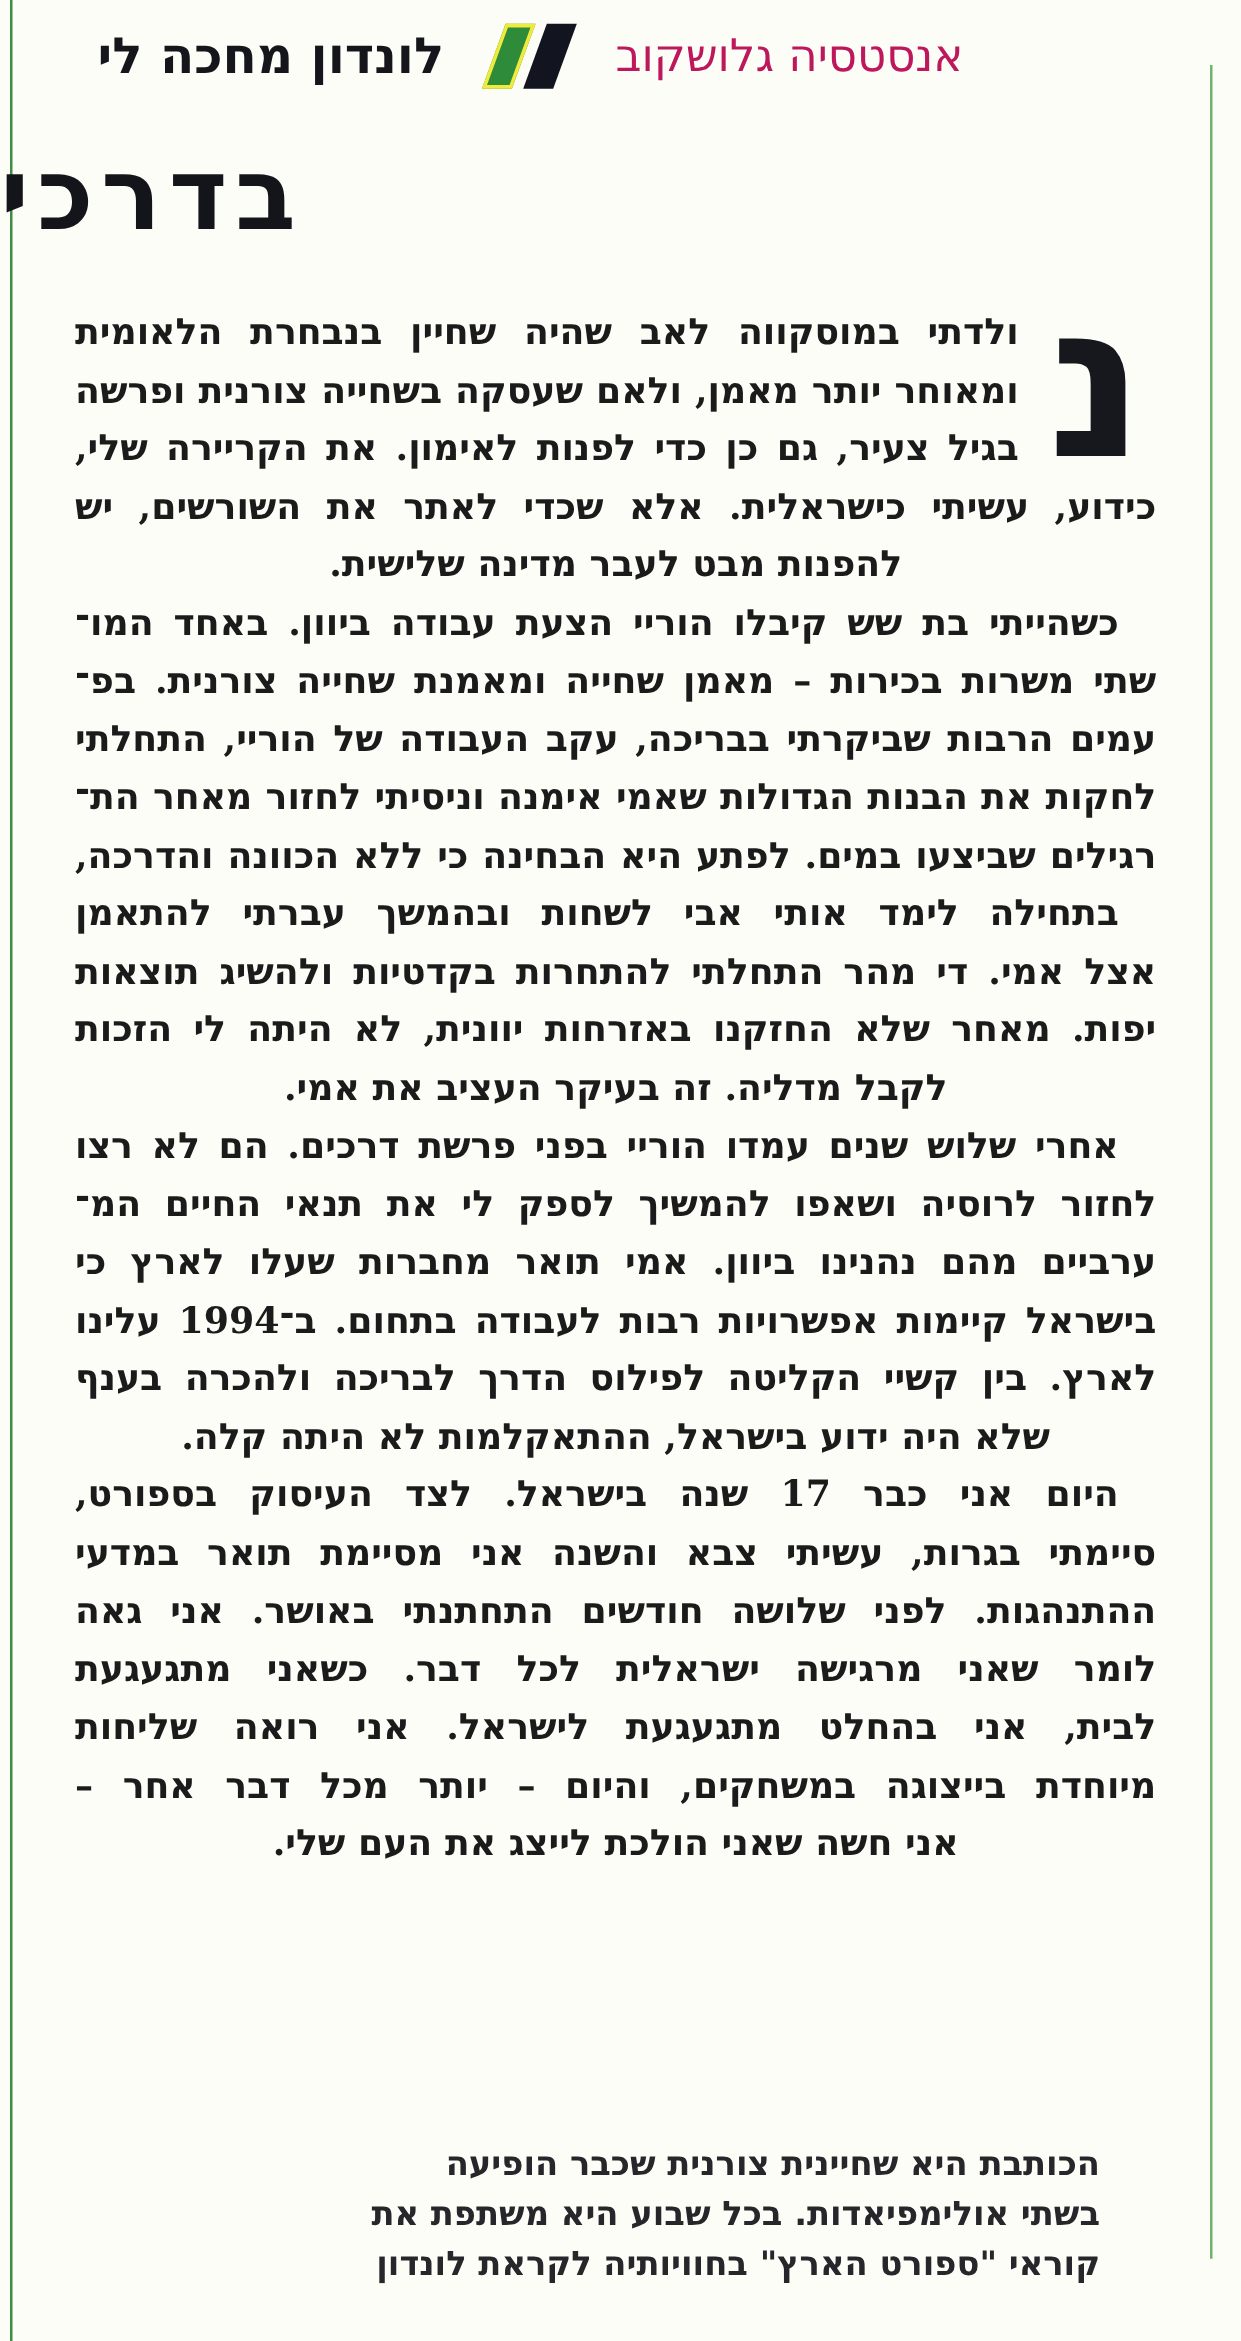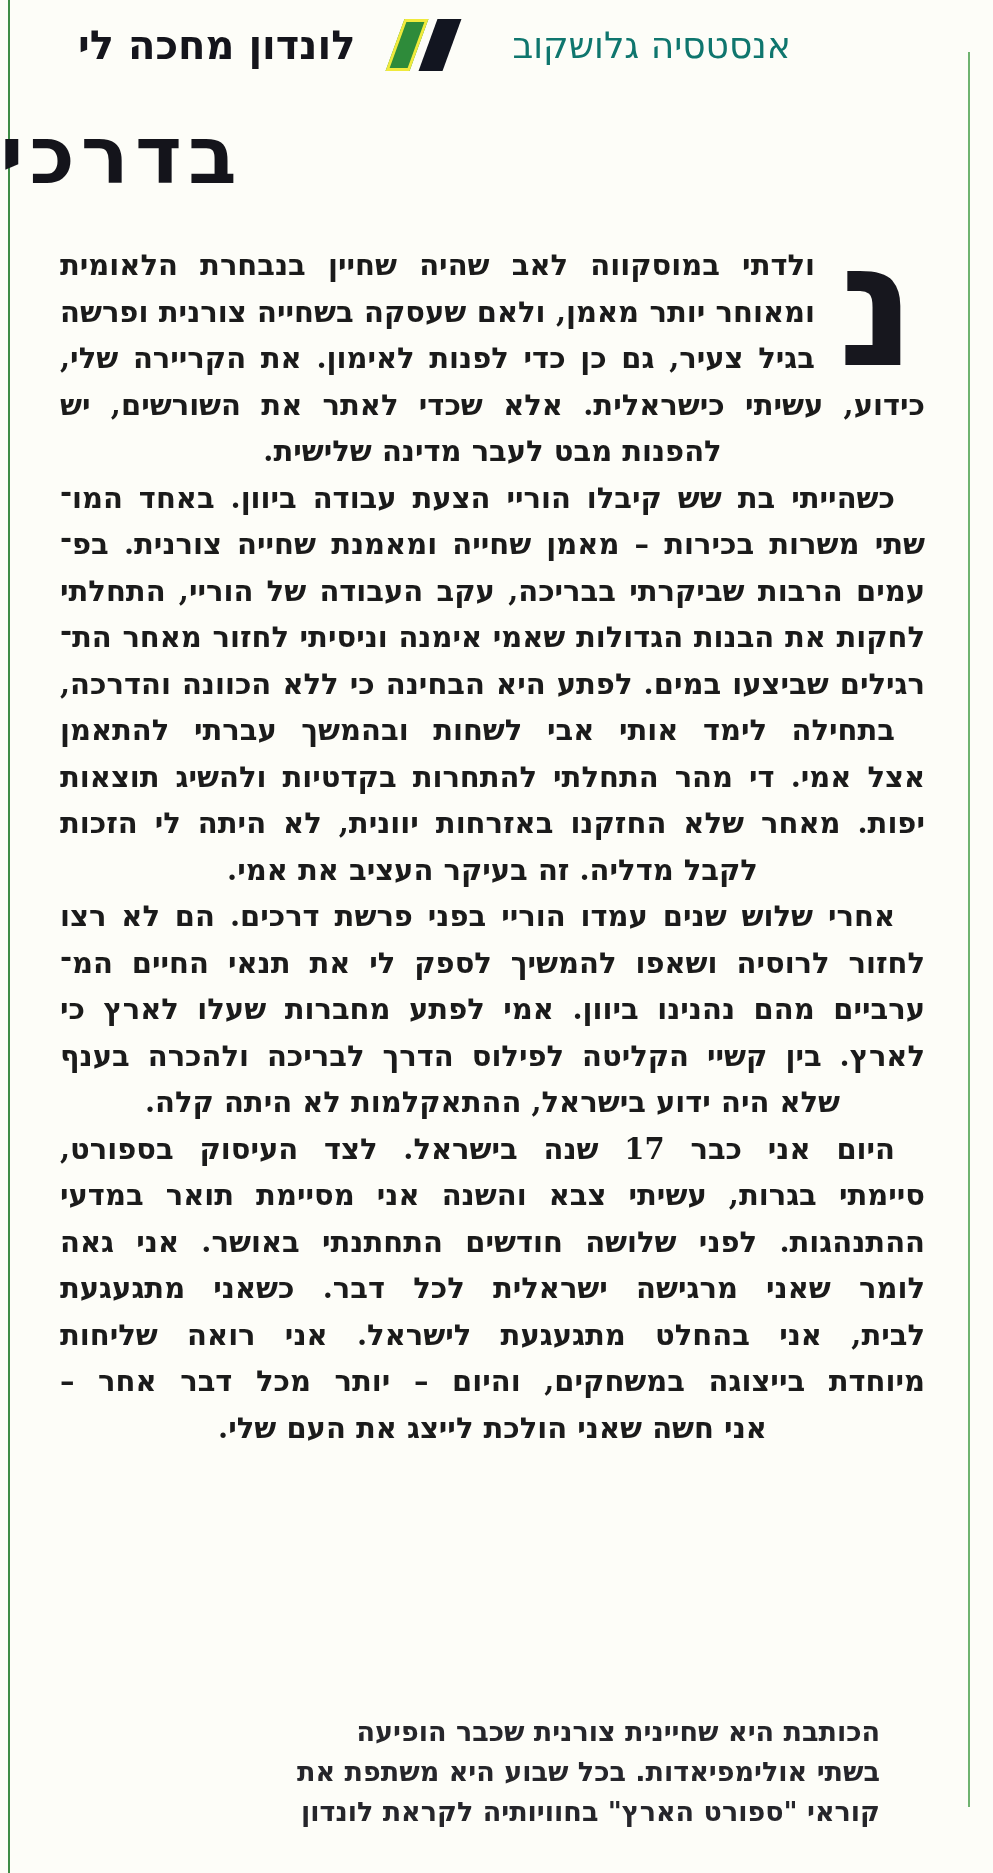--- a/index.html
+++ b/index.html
@@ -12,21 +12,21 @@
   .rule{position:absolute;width:2px;}
   .rule-left{left:8px;top:0;height:1873px;}
   .rule-right{left:968px;top:52px;height:1755px;}
 
   .masthead{
     position:absolute;top:16px;left:78px;right:auto;
     display:flex;flex-direction:row;align-items:center;gap:26px;
     direction:ltr;font-family:"DejaVu Sans",sans-serif;white-space:nowrap;
   }
   .column-title{font-size:40px;font-weight:bold;letter-spacing:0px;color:#15151c;}
-  .author-name{font-size:36px;font-weight:normal;color:#0f766e;margin-left:20px;}
+  .author-name{font-size:36px;font-weight:normal;color:#be185d;}
   .logo{display:flex;flex-direction:row;gap:9px;margin:0 14px;height:58px;align-items:center;}
   .logo .bar{width:24px;height:52px;transform:skewX(-20deg);}
   .logo .bar-green{border:3px solid #f0ea3c;box-sizing:border-box;}
   .headline{
     margin:0;position:absolute;top:108px;left:0;width:100%;
     text-align:left;font-size:80px;font-weight:bold;color:#14141b;
     letter-spacing:6px;font-family:"DejaVu Serif","DejaVu Sans",serif;
   }
 
   .article{
@@ -90,21 +90,22 @@
     </div>
     <div class="paragraph">
       <div class="line indent">בתחילה לימד אותי אבי לשחות ובהמשך עברתי להתאמן</div>
       <div class="line">אצל אמי. די מהר התחלתי להתחרות בקדטיות ולהשיג תוצאות</div>
       <div class="line">יפות. מאחר שלא החזקנו באזרחות יוונית, לא היתה לי הזכות</div>
       <div class="line last">לקבל מדליה. זה בעיקר העציב את אמי.</div>
     </div>
     <div class="paragraph">
       <div class="line indent">אחרי שלוש שנים עמדו הוריי בפני פרשת דרכים. הם לא רצו</div>
       <div class="line">לחזור לרוסיה ושאפו להמשיך לספק לי את תנאי החיים המ־</div>
-      <div class="line">ערביים מהם נהנינו ביוון. אמי לפתע מחברות שעלו לארץ כי</div>
+      <div class="line">ערביים מהם נהנינו ביוון. אמי תואר מחברות שעלו לארץ כי</div>
+      <div class="line">בישראל קיימות אפשרויות רבות לעבודה בתחום. ב־1994 עלינו</div>
       <div class="line">לארץ. בין קשיי הקליטה לפילוס הדרך לבריכה ולהכרה בענף</div>
       <div class="line last">שלא היה ידוע בישראל, ההתאקלמות לא היתה קלה.</div>
     </div>
     <div class="paragraph">
       <div class="line indent">היום אני כבר 17 שנה בישראל. לצד העיסוק בספורט,</div>
       <div class="line">סיימתי בגרות, עשיתי צבא והשנה אני מסיימת תואר במדעי</div>
       <div class="line">ההתנהגות. לפני שלושה חודשים התחתנתי באושר. אני גאה</div>
       <div class="line">לומר שאני מרגישה ישראלית לכל דבר. כשאני מתגעגעת</div>
       <div class="line">לבית, אני בהחלט מתגעגעת לישראל. אני רואה שליחות</div>
       <div class="line">מיוחדת בייצוגה במשחקים, והיום – יותר מכל דבר אחר –</div>

